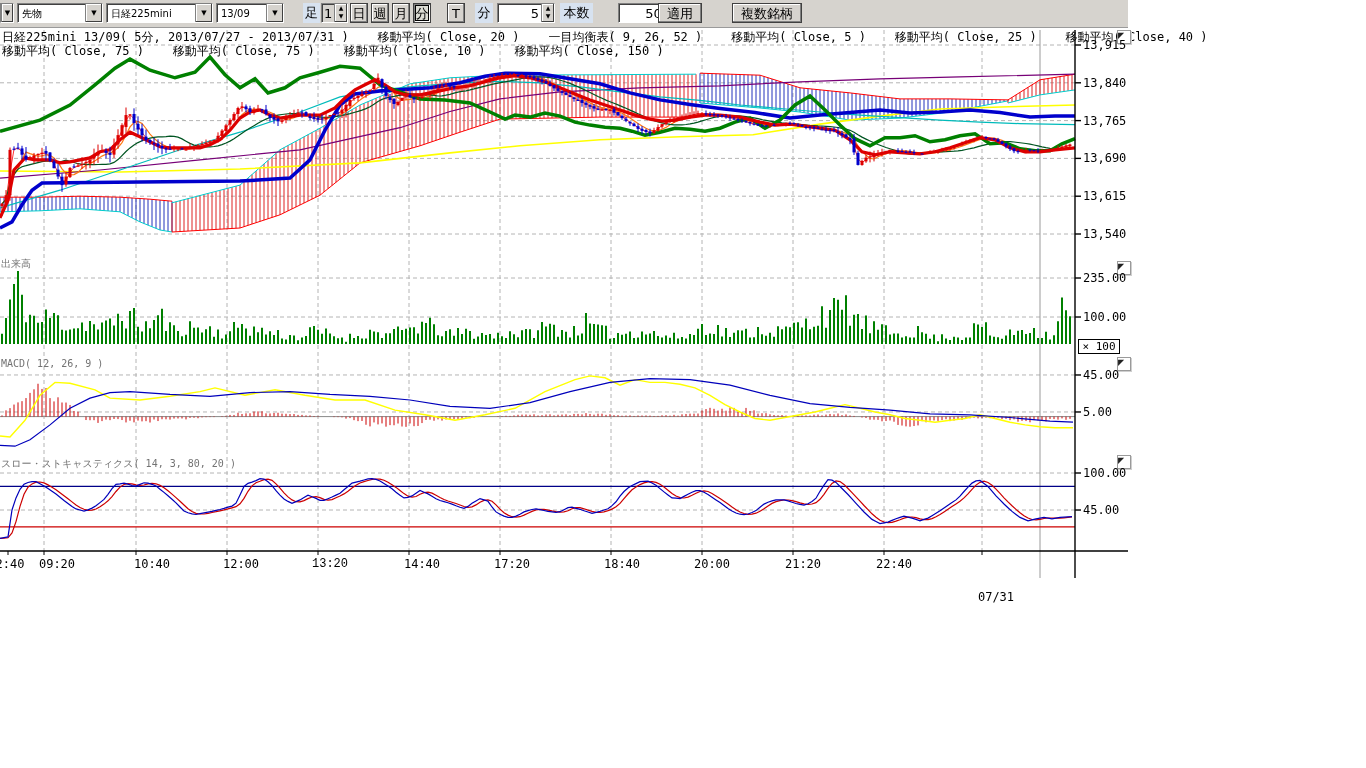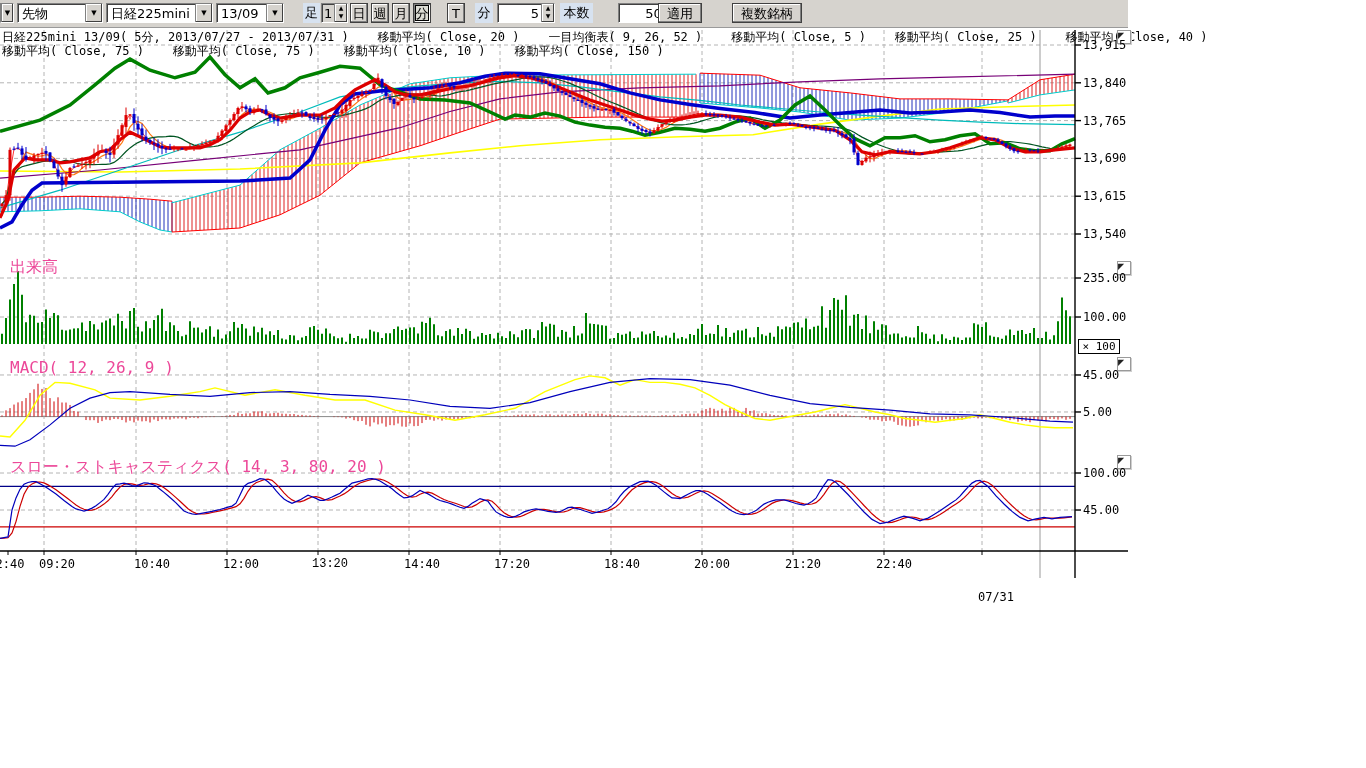--- a/index.html
+++ b/index.html
@@ -4,42 +4,42 @@
 <style>
   html,body{margin:0;padding:0;background:#fff;}
   .stage{position:relative;width:1366px;height:768px;background:#ffffff;overflow:hidden;
          font-family:"DejaVu Sans","Liberation Sans",sans-serif;}
   
   .toolbar{position:absolute;left:0;top:0;width:1128px;height:27px;background:#d6d3ce;
            border-bottom:1px solid #9a9a9a;}
   .tb{position:absolute;top:3px;height:20px;box-sizing:border-box;font-size:13px;line-height:18px;}
   .combo{background:#fff;border:1px solid;border-color:#808080 #fff #fff #808080;
          box-shadow:inset 1px 1px 0 #404040;display:flex;}
-  .combo .ctext{flex:1;padding:1px 3px 0 4px;white-space:nowrap;overflow:hidden;font-size:13px;}
+  .combo .ctext{flex:1;padding:1px 3px 0 4px;white-space:nowrap;overflow:hidden;font-size:10px;}
   .combo .cbtn{width:16px;background:#d6d3ce;border-left:1px solid #808080;
                box-shadow:inset -1px -1px 0 #404040,inset 1px 1px 0 #fff;
                font-size:7px;text-align:center;line-height:18px;color:#000;}
   .chip{background:#d7e2f0;padding:1px 2px 0 2px;font-size:13px;text-align:center;}
   .spin{background:#fff;border:1px solid;border-color:#808080 #fff #fff #808080;
         box-shadow:inset 1px 1px 0 #404040;display:flex;}
   .spin.dis{background:#d6d3ce;}
   .spin .sval{flex:1;text-align:right;padding:1px 2px 0 2px;font-size:13px;}
   .spin .sbtn{width:12px;background:#d6d3ce;border-left:1px solid #808080;
               box-shadow:inset -1px -1px 0 #404040,inset 1px 1px 0 #fff;
               font-size:6px;line-height:8px;text-align:center;color:#000;}
   .btn{background:#d6d3ce;border:1px solid #404040;
        box-shadow:inset -1px -1px 0 #808080,inset 1px 1px 0 #fff;
        font-size:13px;text-align:center;padding-top:1px;cursor:default;}
   .btn.pressed{box-shadow:inset 1px 1px 0 #808080,inset -1px -1px 0 #fff;
        outline:1px solid #000;outline-offset:-3px;background:#dcdcd4;}
   
   .hline{position:absolute;left:2px;font-family:"DejaVu Sans Mono","DejaVu Sans",monospace;
          font-size:12px;color:#000;white-space:pre;}
-  .ptitle{position:absolute;left:10px;font-family:"DejaVu Sans Mono","DejaVu Sans",monospace;
-          font-size:16px;color:#ec4899;white-space:pre;}
+  .ptitle{position:absolute;left:1px;font-family:"DejaVu Sans Mono","DejaVu Sans",monospace;
+          font-size:10px;color:#737373;white-space:pre;}
   .ylab{position:absolute;left:1083px;width:60px;font-family:"DejaVu Sans Mono","DejaVu Sans",monospace;
         font-size:12px;color:#000;}
   .xlab{position:absolute;width:46px;text-align:center;font-family:"DejaVu Sans Mono","DejaVu Sans",monospace;
         font-size:12px;color:#000;top:557px;}
   .badge{position:absolute;left:1078px;top:339px;width:40px;height:13px;border:1px solid #000;
          background:#fff;font-family:"DejaVu Sans Mono",monospace;font-size:11px;line-height:13px;
          text-align:center;}
   .collapse{position:absolute;left:1117px;width:12px;height:12px;border:1px solid #9a9a9a;
             background:#fff;font-size:8px;line-height:10px;text-align:left;color:#222;
             box-shadow:1px 1px 0 #cfcfcf;}

